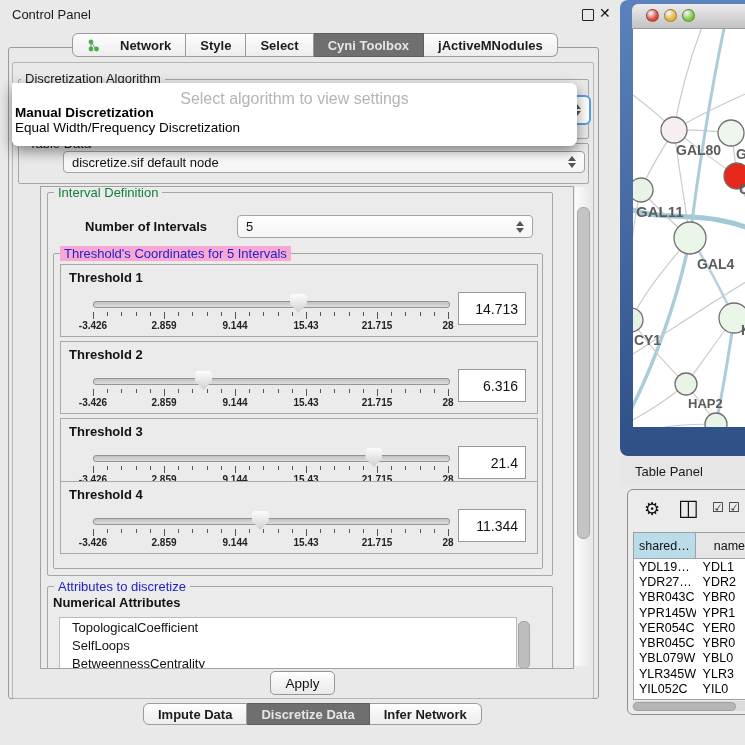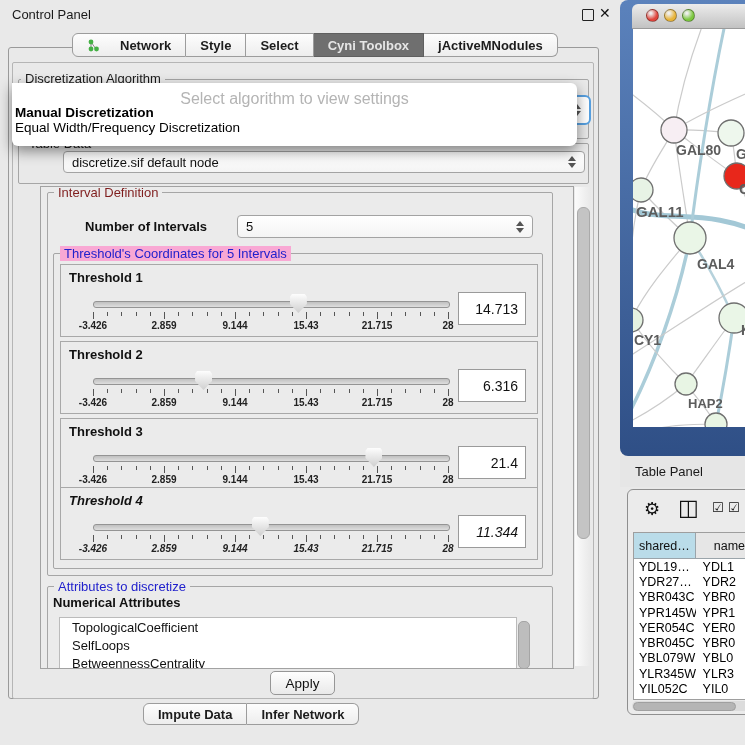--- a/index.html
+++ b/index.html
@@ -19,21 +19,21 @@
   #top-tabs{left:72px;top:33px;height:24px;z-index:30;}
   #bottom-tabs{left:143px;top:703px;height:22px;z-index:30;}
   .tab{display:flex;align-items:center;gap:5px;padding:0 14px;border:1px solid #9c9c9c;border-left:none;
        background:linear-gradient(#fdfdfd,#ededed);font-size:13px;font-weight:bold;color:#1c1c1c;height:100%;box-sizing:border-box;}
   .tab:first-child{border-left:1px solid #9c9c9c;border-radius:6px 0 0 6px;gap:20px;}
   .tab:last-child{border-radius:0 6px 6px 0;}
   .tab.sel{background:#6f6f6f;color:#e6e6e6;border-color:#5f5f5f;}
   
   .group{position:absolute;border:1px solid #a6a6a6;border-radius:2px;}
   .gtitle{position:absolute;top:-8px;left:6px;background:#e9e9e9;padding:0 4px;font-size:13px;}
-  .gtitle.green{color:#7f1d1d;}
+  .gtitle.green{color:#15803d;}
   .gtitle.blue{color:#2121cc;}
   
   .combo{position:absolute;background:linear-gradient(#ffffff,#f4f4f4);border:1px solid #a3a3a3;border-radius:4px;
          display:flex;align-items:center;padding:0 8px;box-sizing:border-box;font-size:13px;}
   .spin{position:absolute;right:7px;top:50%;transform:translateY(-50%);width:9px;height:12px;}
   .spin .up{position:absolute;top:0;left:0;width:0;height:0;border-left:4.5px solid transparent;border-right:4.5px solid transparent;border-bottom:5px solid #555;}
   .spin .dn{position:absolute;bottom:0;left:0;width:0;height:0;border-left:4.5px solid transparent;border-right:4.5px solid transparent;border-top:5px solid #555;}
   
   #algo-popup{left:12px;top:83px;width:565px;height:63px;background:#fff;border-radius:0 6px 7px 6px;
               box-shadow:0 5px 14px rgba(0,0,0,.45);z-index:40;}
@@ -282,21 +282,21 @@
             <div class="tick major" style="left: 387px;"></div>
             <div class="scale-lab" style="left: 2px;">-3.426</div>
             <div class="scale-lab" style="left: 73px;">2.859</div>
             <div class="scale-lab" style="left: 144px;">9.144</div>
             <div class="scale-lab" style="left: 215px;">15.43</div>
             <div class="scale-lab" style="left: 286px;">21.715</div>
             <div class="scale-lab" style="left: 357px;">28</div>
             <div class="thumb" style="left: 312.444px;"></div>
             <div class="vbox">21.4</div>
           </div>
-          <div class="tpanel" style="top: 233px; font-style: italic;">
+          <div class="tpanel" style="top: 227px;">
             <div class="tlabel">Threshold 4</div>
             <div class="track"></div>
             <div class="tick major" style="left: 32px;"></div>
             <div class="tick minor" style="left: 46.2px;"></div>
             <div class="tick minor" style="left: 60.4px;"></div>
             <div class="tick minor" style="left: 74.6px;"></div>
             <div class="tick minor" style="left: 88.8px;"></div>
             <div class="tick major" style="left: 103px;"></div>
             <div class="tick minor" style="left: 117.2px;"></div>
             <div class="tick minor" style="left: 131.4px;"></div>
@@ -344,20 +344,23 @@
 
   <div id="v-scroll" class="abs">
     <div id="v-thumb" class="abs"></div>
   </div>
 
   <div id="apply-btn" class="abs">Apply</div>
 
   <div id="bottom-tabs" class="abs tabstrip">
       <div class="tab">
         <span>Impute Data</span>
+      </div>
+      <div class="tab sel">
+        <span>Discretize Data</span>
       </div>
       <div class="tab">
         <span>Infer Network</span>
       </div>
     </div>
 </div>
 
 <div id="net-frame" class="abs">
   <div id="net-titlebar">
     <span class="light" style="left: 14px; background: radial-gradient(circle at 35% 30%, rgba(255, 255, 255, 0.533) 8%, rgb(224, 69, 61) 60%);"></span>

